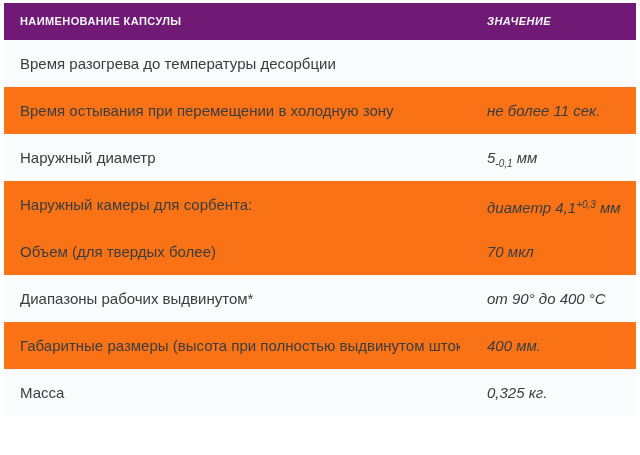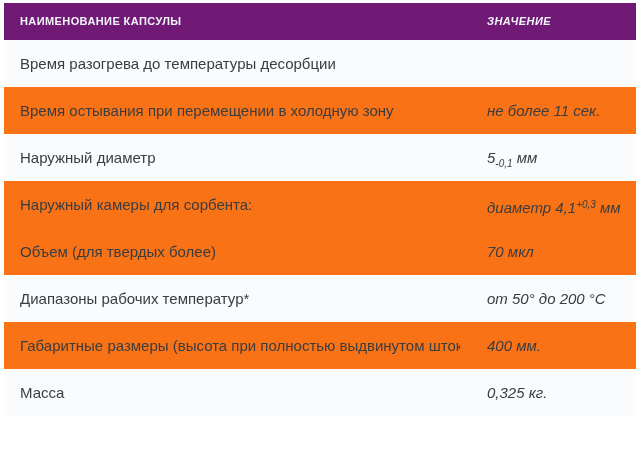--- a/index.html
+++ b/index.html
@@ -98,22 +98,22 @@
     <div class="td col2"><span>диаметр 4,1</span><sup>+0,3</sup><span> мм</span></div>
   </div>
 
 
   <div class="row dark">
     <div class="td col1">Объем (для твердых более)</div>
     <div class="td col2">70 мкл</div>
   </div>
 
   <div class="row light">
-    <div class="td col1">Диапазоны рабочих температур*</div>
-    <div class="td col2">от 50° до 200 °С</div>
+    <div class="td col1">Диапазоны рабочих выдвинутом*</div>
+    <div class="td col2">от 90° до 400 °С</div>
   </div>
 
   <div class="row dark">
     <div class="td col1">Габаритные размеры (высота при полностью выдвинутом штоке)</div>
     <div class="td col2">400 мм.</div>
   </div>
 
   <div class="row light">
     <div class="td col1">Масса</div>
     <div class="td col2">0,325 кг.</div>

